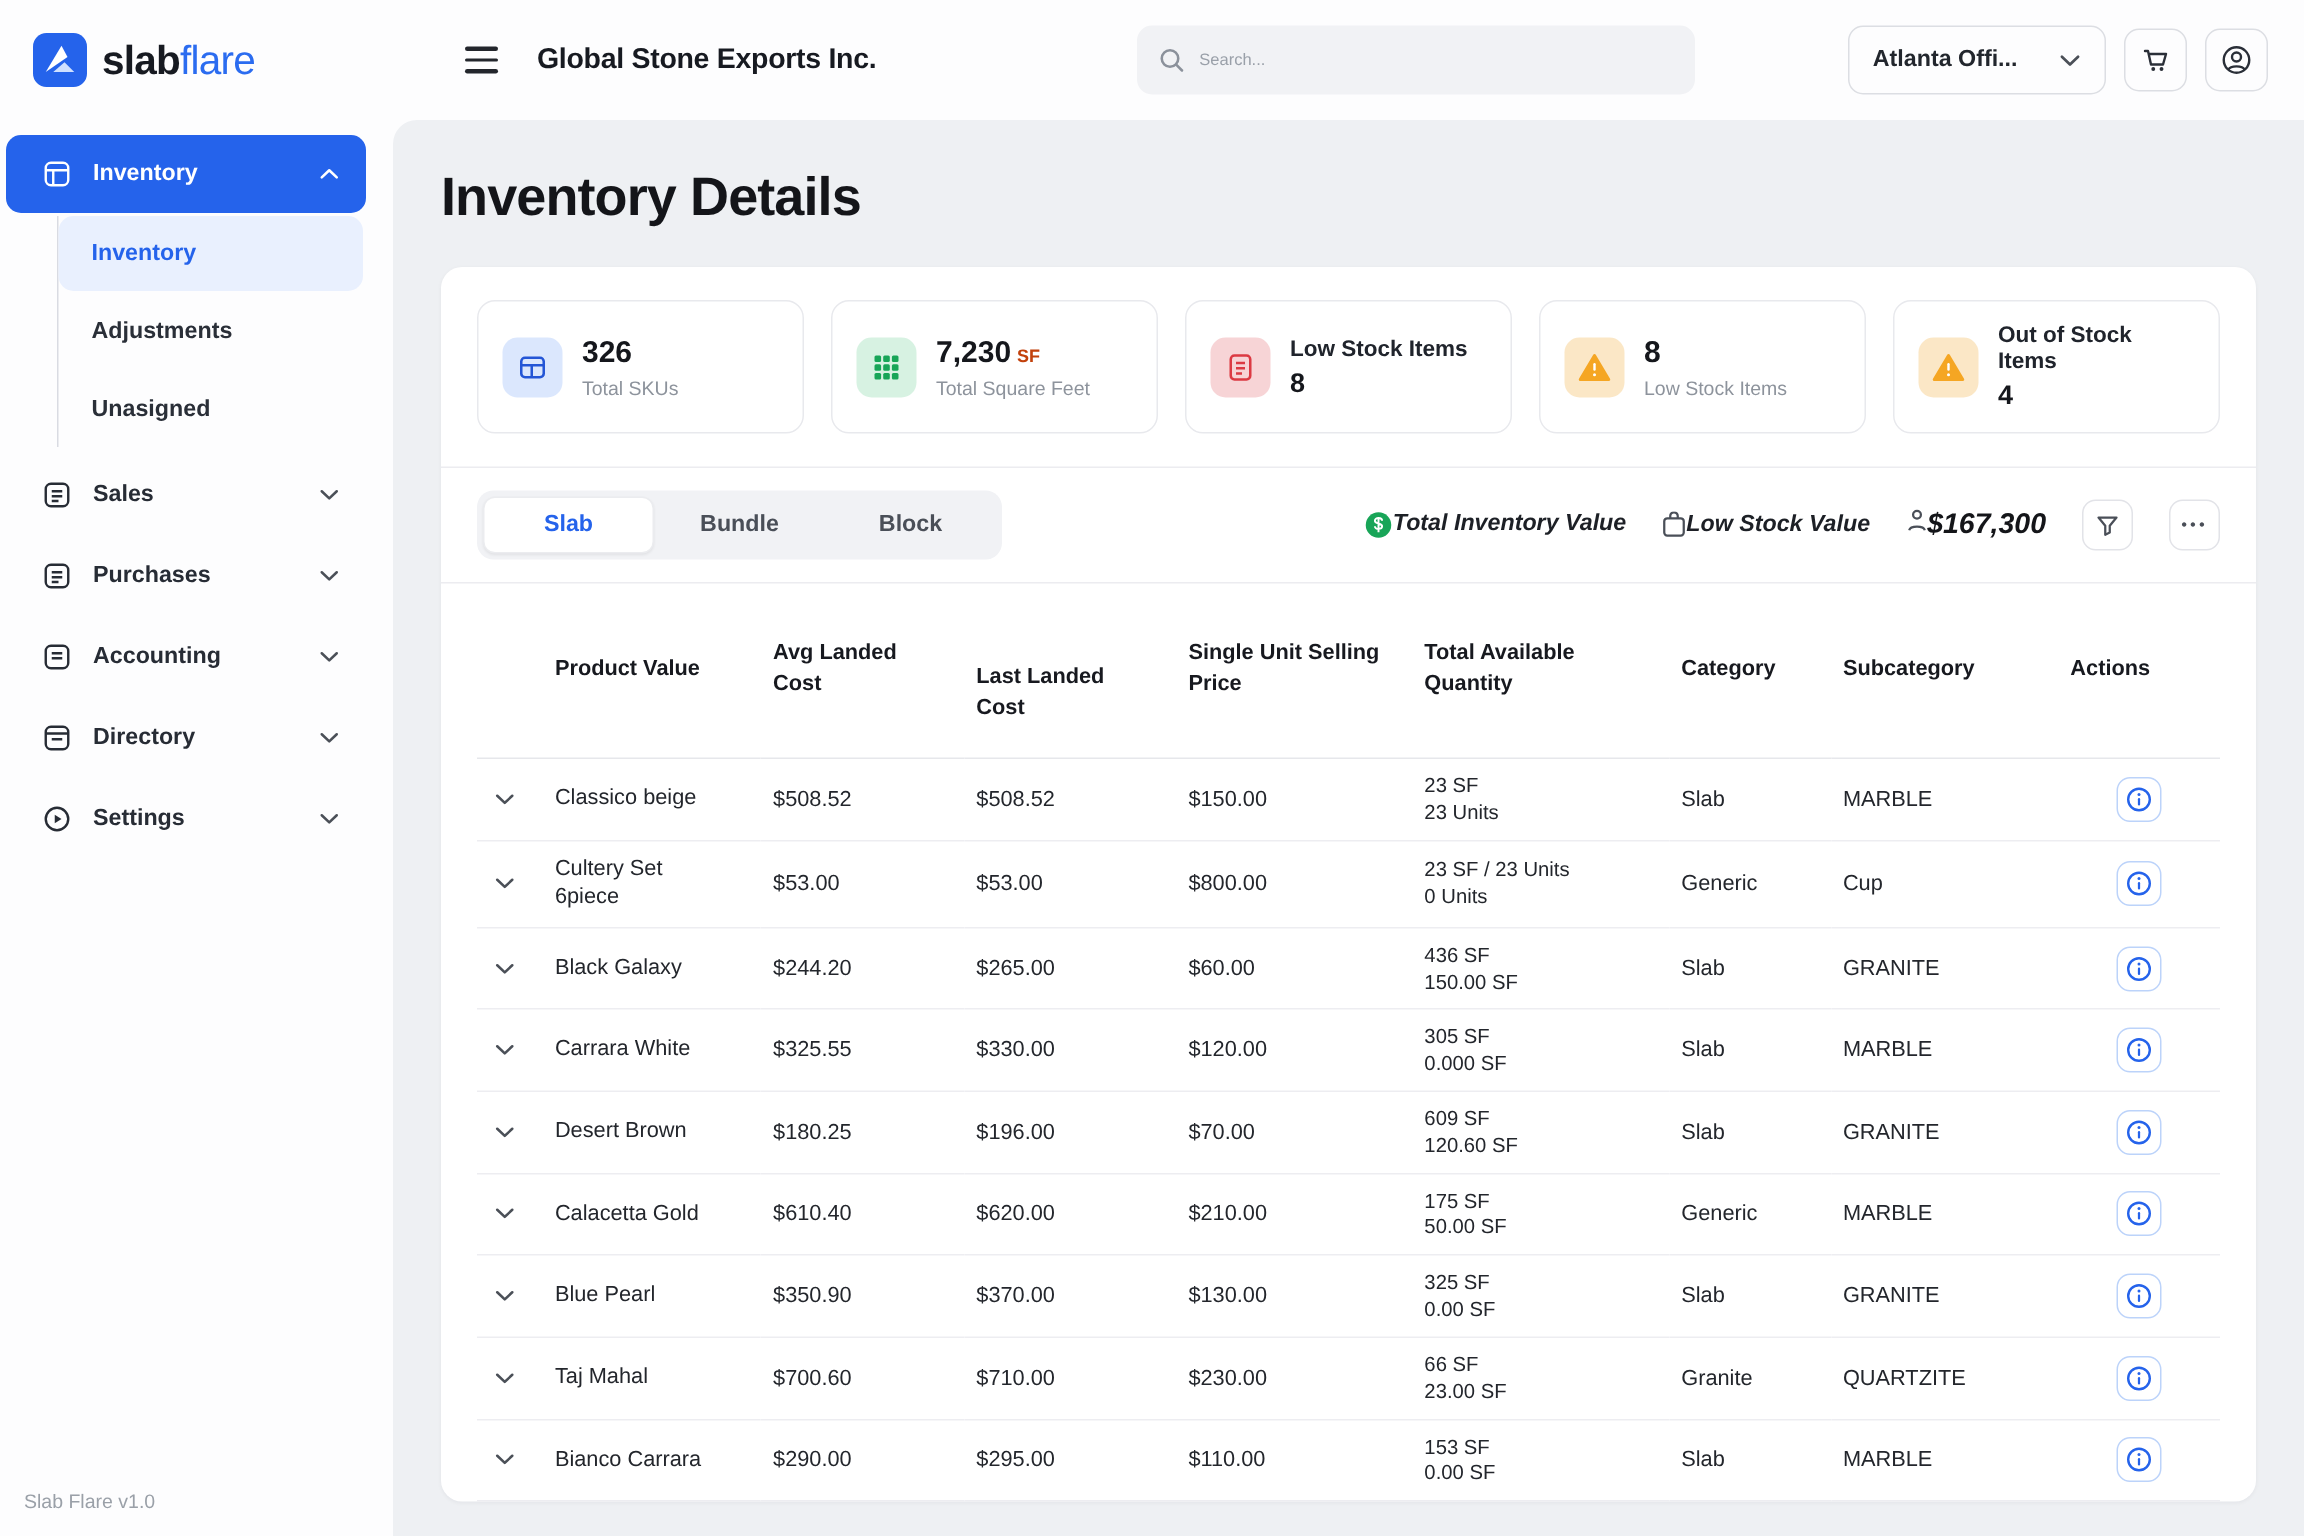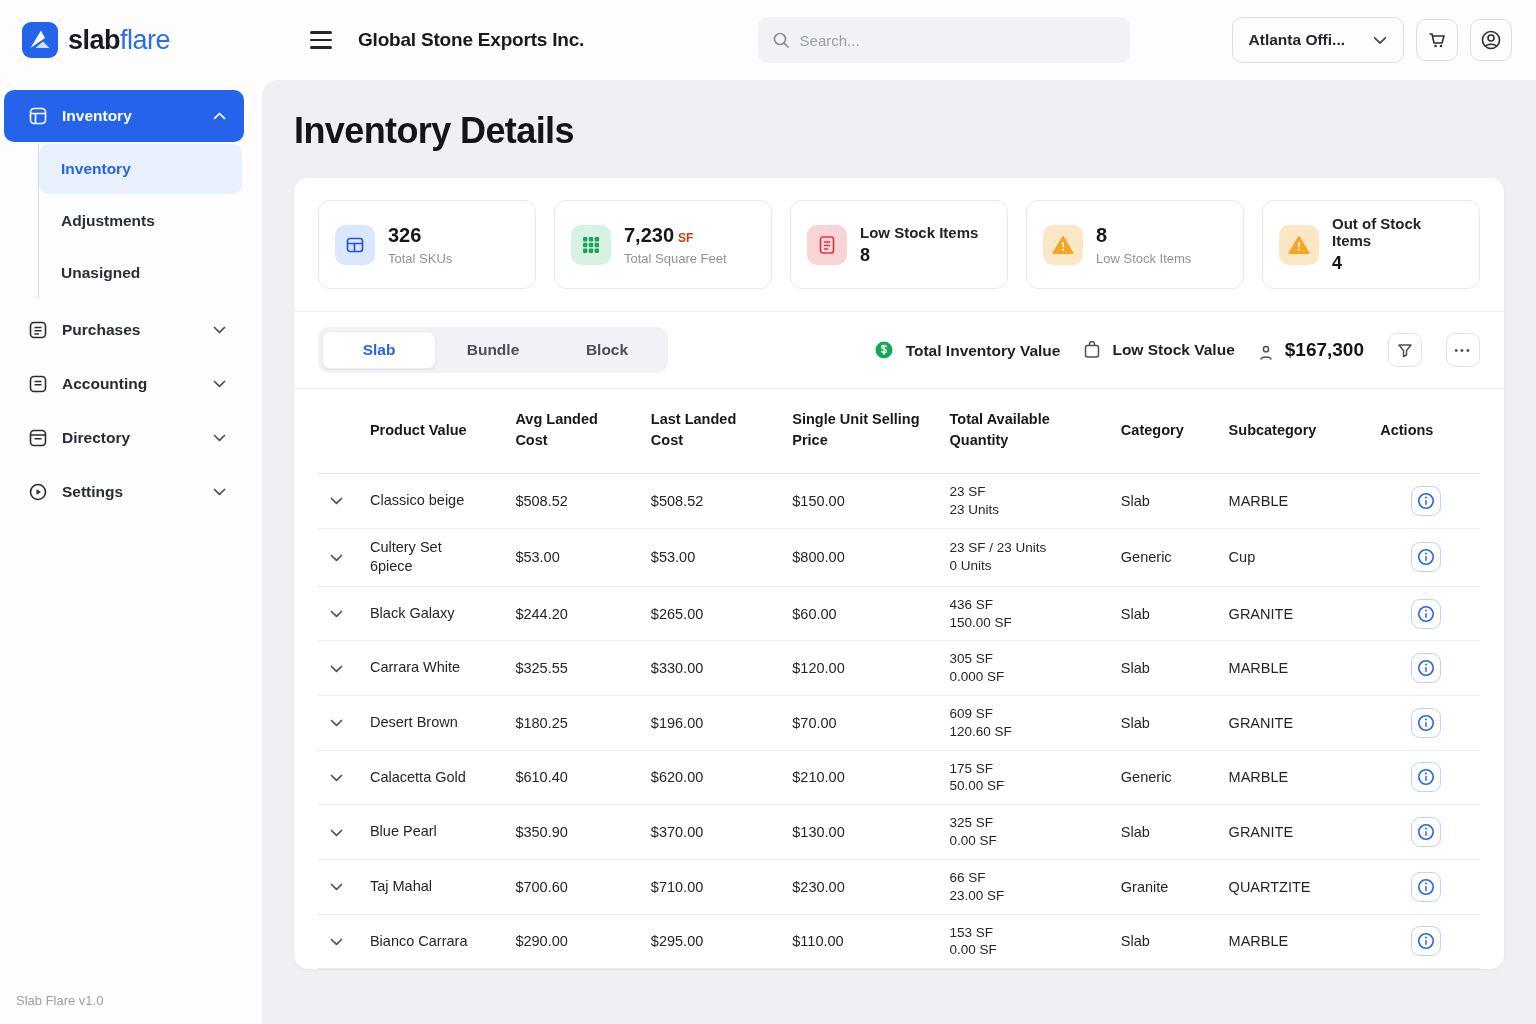--- a/index.html
+++ b/index.html
@@ -73,21 +73,21 @@
   .hamburger span { height: 2.4px; border-radius: 2px; background: #23262c; }
   .company { margin-left: 26px; font-size: 19px; font-weight: 800; color: #171a21; letter-spacing: -0.2px; }
   .tb-spacer-a { flex: 1.7; }
   .tb-spacer-b { flex: 1; }
   .search {
     width: 372px; height: 46px; background: #f1f2f5; border-radius: 10px;
     display: flex; align-items: center; gap: 10px; padding: 0 14px;
   }
   .search input {
     border: none; outline: none; background: transparent; flex: 1;
-    font-family: "Liberation Sans", sans-serif; font-size: 15px; color: #7f1d1d;
+    font-family: "Liberation Sans", sans-serif; font-size: 11px; color: #7f1d1d;
   }
   .search input::placeholder { color: #9aa0a9; }
   .tb-right { display: flex; align-items: center; gap: 12px; }
   .location-btn {
     height: 46px; border: 1.5px solid #dcdee3; border-radius: 10px; background: #fdfdfe;
     display: flex; align-items: center; gap: 28px; padding: 0 16px;
     font-family: "Liberation Sans", sans-serif;
     font-size: 15.5px; font-weight: 600; color: #22262d; cursor: pointer;
   }
   .location-btn .nav-chev { color: #4b5058; display: flex; }
@@ -141,37 +141,37 @@
   .tabs { display: flex; background: #f1f2f5; border-radius: 11px; padding: 4px; }
   .tab {
     width: 114px; height: 38px; display: flex; align-items: center; justify-content: center;
     font-size: 15.5px; font-weight: 700; color: #4a4f58; border-radius: 8px; cursor: pointer;
   }
   .tab.active {
     background: #ffffff; color: #2563eb; font-weight: 700;
     border: 1px solid #ebecef; box-shadow: 0 1px 2px rgba(0,0,0,.07);
   }
   .summary { display: flex; align-items: center; gap: 24px; }
-  .sum-item { display: flex; align-items: flex-end; gap: 12px; font-size: 15.5px; font-weight: 600; color: #1d2026; }
+  .sum-item { display: flex; align-items: flex-start; gap: 0; font-size: 15.5px; font-weight: 600; color: #1d2026; font-style: italic; }
   .amount { font-size: 19px; font-weight: 800; color: #141519; }
   .icon-btn {
     width: 34px; height: 34px; border: 1px solid #e2e3e8; border-radius: 9px; background: #fff;
     display: flex; align-items: center; justify-content: center; cursor: pointer;
     color: #4a4f58; font-size: 11px; letter-spacing: 2px;
   }
 
   
   table.inv { width: calc(100% - 48px); margin: 0 24px 46px; border-collapse: collapse; }
   table.inv th {
     text-align: left; font-size: 14.5px; font-weight: 700; color: #17191f;
     padding: 20px 8px 22px; vertical-align: middle; border-bottom: 1px solid #e6e7eb;
   }
   table.inv th .thw { display: inline-block; line-height: 1.45; }
   .thw.w-avg   { max-width: 92px; }
-  .thw.w-last  { max-width: 98px; }
+  .thw.w-last  { max-width: 98px; margin-top: 32px; }
   .thw.w-price { max-width: 142px; }
   .thw.w-qty   { max-width: 130px; }
   table.inv td {
     padding: 9px 8px; border-bottom: 1px solid #ededf1;
     font-size: 14.5px; font-weight: 500; color: #23262c; vertical-align: middle;
     height: 50px;
   }
   .c-chev { width: 44px; }
   .rchev { display: inline-flex; color: #4b5058; cursor: pointer; padding: 4px; }
   .pname { display: inline-block; max-width: 112px; line-height: 1.35; }
@@ -221,20 +221,34 @@
           <span>Inventory</span>
         </div>
         <div class="sub-item">
           <span>Adjustments</span>
         </div>
         <div class="sub-item">
           <span>Unasigned</span>
         </div>
       </div>
 
+      <div class="nav-item">
+        <span class="nav-ic">
+            <svg width="20" height="20" viewBox="0 0 20 20" fill="none" stroke="currentColor" stroke-width="1.6">
+              <rect x="2.5" y="2.5" width="15" height="15" rx="3.5"></rect>
+              <path d="M6.5 7.5h7M6.5 10.8h7M6.5 14h4.5"></path>
+            </svg>
+          </span>
+        <span>Sales</span>
+        <span class="nav-chev">
+            <svg width="13" height="8" viewBox="0 0 13 8">
+              <path d="M1.5 1.5 L6.5 6.3 L11.5 1.5" fill="none" stroke="currentColor" stroke-width="1.7" stroke-linecap="round" stroke-linejoin="round"></path>
+            </svg>
+          </span>
+      </div>
 
       <div class="nav-item">
         <span class="nav-ic">
             <svg width="20" height="20" viewBox="0 0 20 20" fill="none" stroke="currentColor" stroke-width="1.6">
               <rect x="2.5" y="2.5" width="15" height="15" rx="3.5"></rect>
               <path d="M6.5 7.5h7M6.5 10.8h7M6.5 14h4.5"></path>
             </svg>
           </span>
         <span>Purchases</span>
         <span class="nav-chev">

